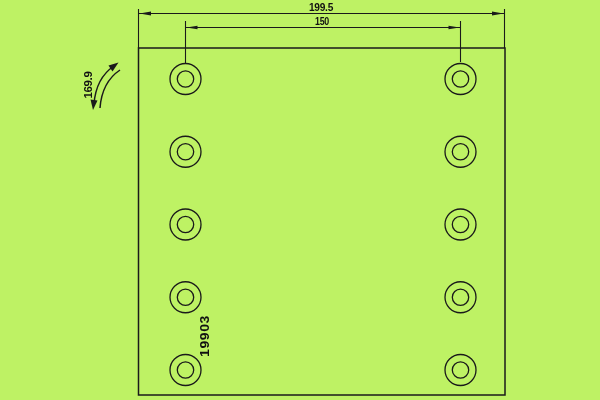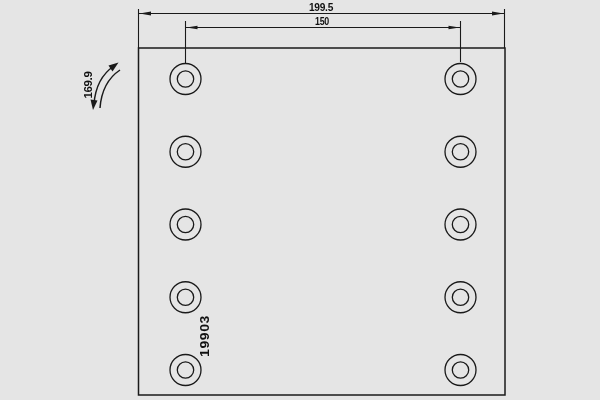--- a/index.html
+++ b/index.html
@@ -1,17 +1,17 @@
 <!DOCTYPE html>
 <html><head>
 <meta charset="utf-8">
 <style>
   html,body{margin:0;padding:0;background:#ffffff;}
   .canvas{
-    width:600px;height:400px;position:relative;background:#e5e5e5;overflow:hidden;
+    width:600px;height:400px;position:relative;background:#bef264;overflow:hidden;
   }
   svg{display:block;}
   text{
     font-family:"Liberation Sans", sans-serif;
     font-weight:700;
     fill:#111111;
   }
   .dim-text{font-size:10.5px;letter-spacing:-0.3px;}
   .dim-text-small{font-size:10px;letter-spacing:-0.3px;}
   .radius-text{font-size:10px;letter-spacing:-0.3px;}

